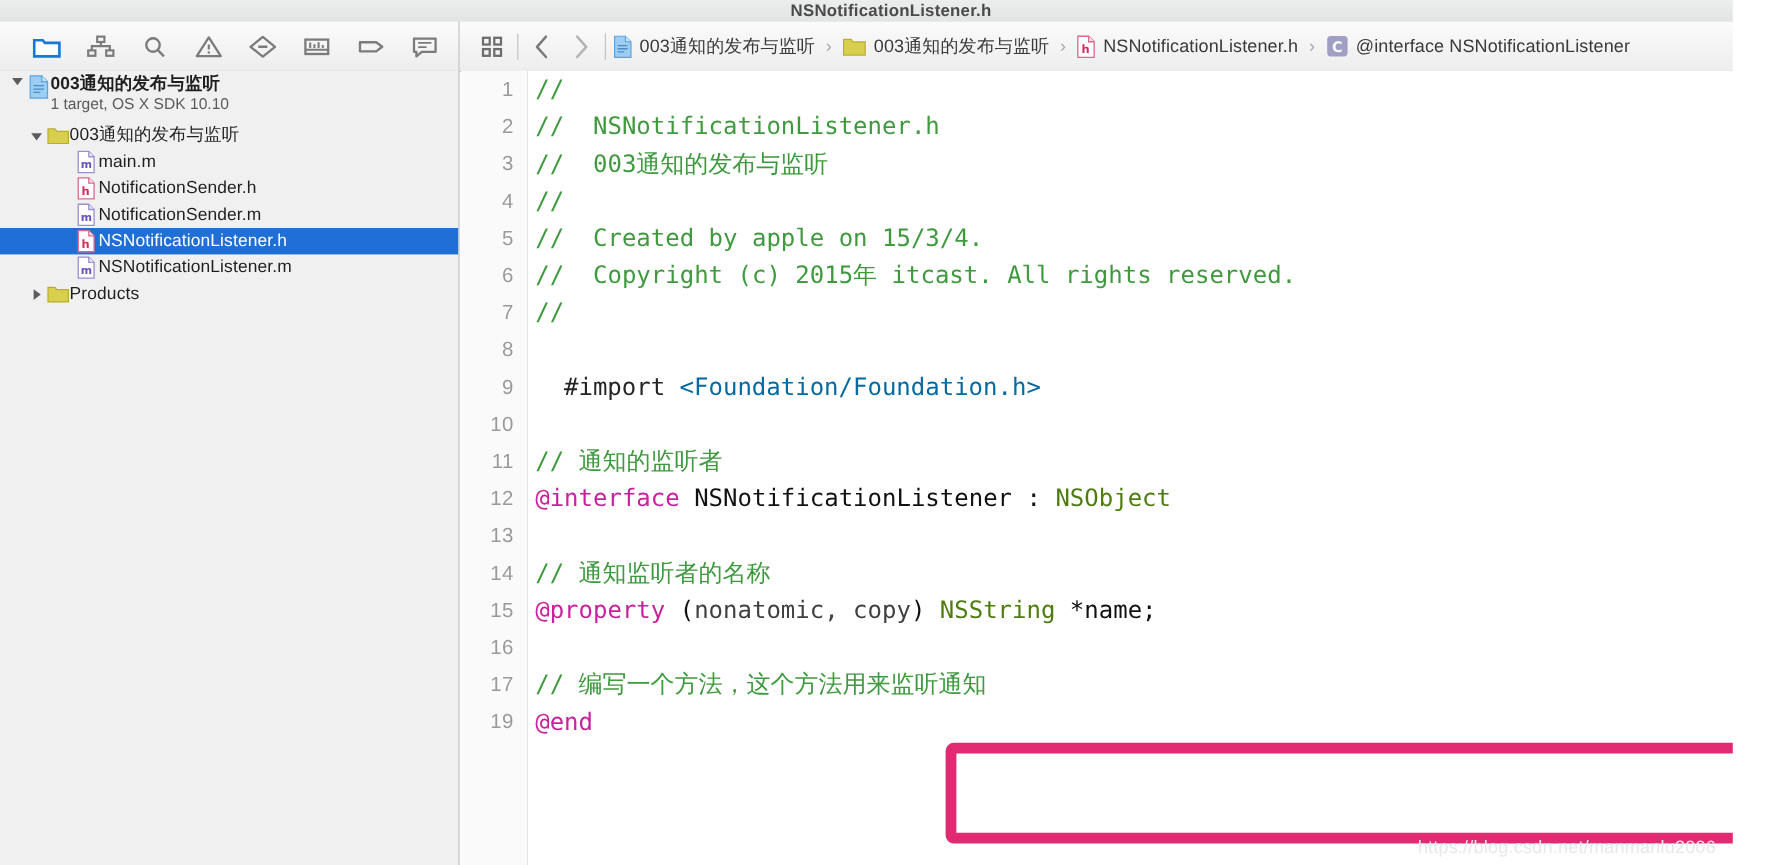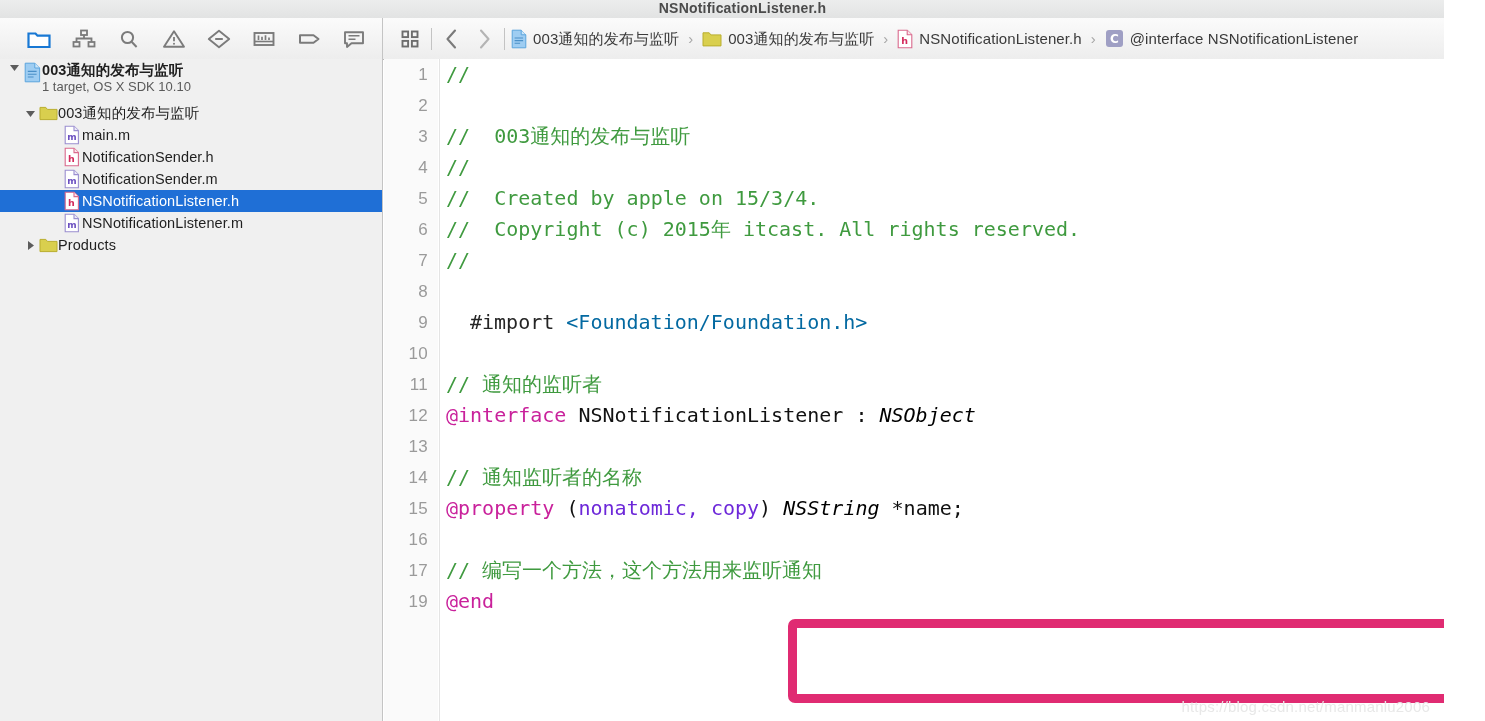--- a/index.html
+++ b/index.html
@@ -107,23 +107,23 @@
     font-family:"Liberation Sans","DejaVu Sans",sans-serif;
     font-size:17px;line-height:31px;letter-spacing:.3px;
   }
   .ctext{position:absolute;left:62px;top:0;height:31px;line-height:31px;}
 
   
   .t-com{color:#3f9a3f;}
   .t-key{color:#c9219b;margin-top:35px;}
   .t-pre{color:#252525;margin-left:24px;}
   .t-str{color:#0369a1;}
-  .t-cls{color:#000000;font-style:italic;}
+  .t-cls{color:#4d7c0f;}
   .t-pln{color:#111111;}
-  .t-attr{color:#6d28d9;}
+  .t-attr{color:#404040;}
 
   
   .annotbox{
     position:absolute;left:404px;top:560px;width:752px;height:84px;
     border:9px solid #e02b72;border-radius:7px;
     box-sizing:border-box;pointer-events:none;
   }
 
   
   .watermark{
@@ -399,21 +399,21 @@
       </span>
       <span class="rlabel">Products</span>
     </div>
   </div>
 
   <div class="editor">
     <div class="gutter"></div>
     <div class="gutter-sep"></div>
     <div class="codearea" id="codearea">
         <div class="cline"><span class="lno">1</span><span class="ctext"><span class="t-com">//</span></span></div>
-        <div class="cline"><span class="lno">2</span></div>
+        <div class="cline"><span class="lno">2</span><span class="ctext"><span class="t-com">//  NSNotificationListener.h</span></span></div>
         <div class="cline"><span class="lno">3</span><span class="ctext"><span class="t-com">//  003通知的发布与监听</span></span></div>
         <div class="cline"><span class="lno">4</span><span class="ctext"><span class="t-com">//</span></span></div>
         <div class="cline"><span class="lno">5</span><span class="ctext"><span class="t-com">//  Created by apple on 15/3/4.</span></span></div>
         <div class="cline"><span class="lno">6</span><span class="ctext"><span class="t-com">//  Copyright (c) 2015年 itcast. All rights reserved.</span></span></div>
         <div class="cline"><span class="lno">7</span><span class="ctext"><span class="t-com">//</span></span></div>
         <div class="cline"><span class="lno">8</span><span class="ctext"></span></div>
         <div class="cline"><span class="lno">9</span><span class="ctext"><span class="t-pre">#import </span><span class="t-str">&lt;Foundation/Foundation.h&gt;</span></span></div>
         <div class="cline"><span class="lno">10</span><span class="ctext"></span></div>
         <div class="cline"><span class="lno">11</span><span class="ctext"><span class="t-com">// 通知的监听者</span></span></div>
         <div class="cline"><span class="lno">12</span><span class="ctext"><span class="t-key">@interface</span><span class="t-pln"> NSNotificationListener : </span><span class="t-cls">NSObject</span></span></div>

